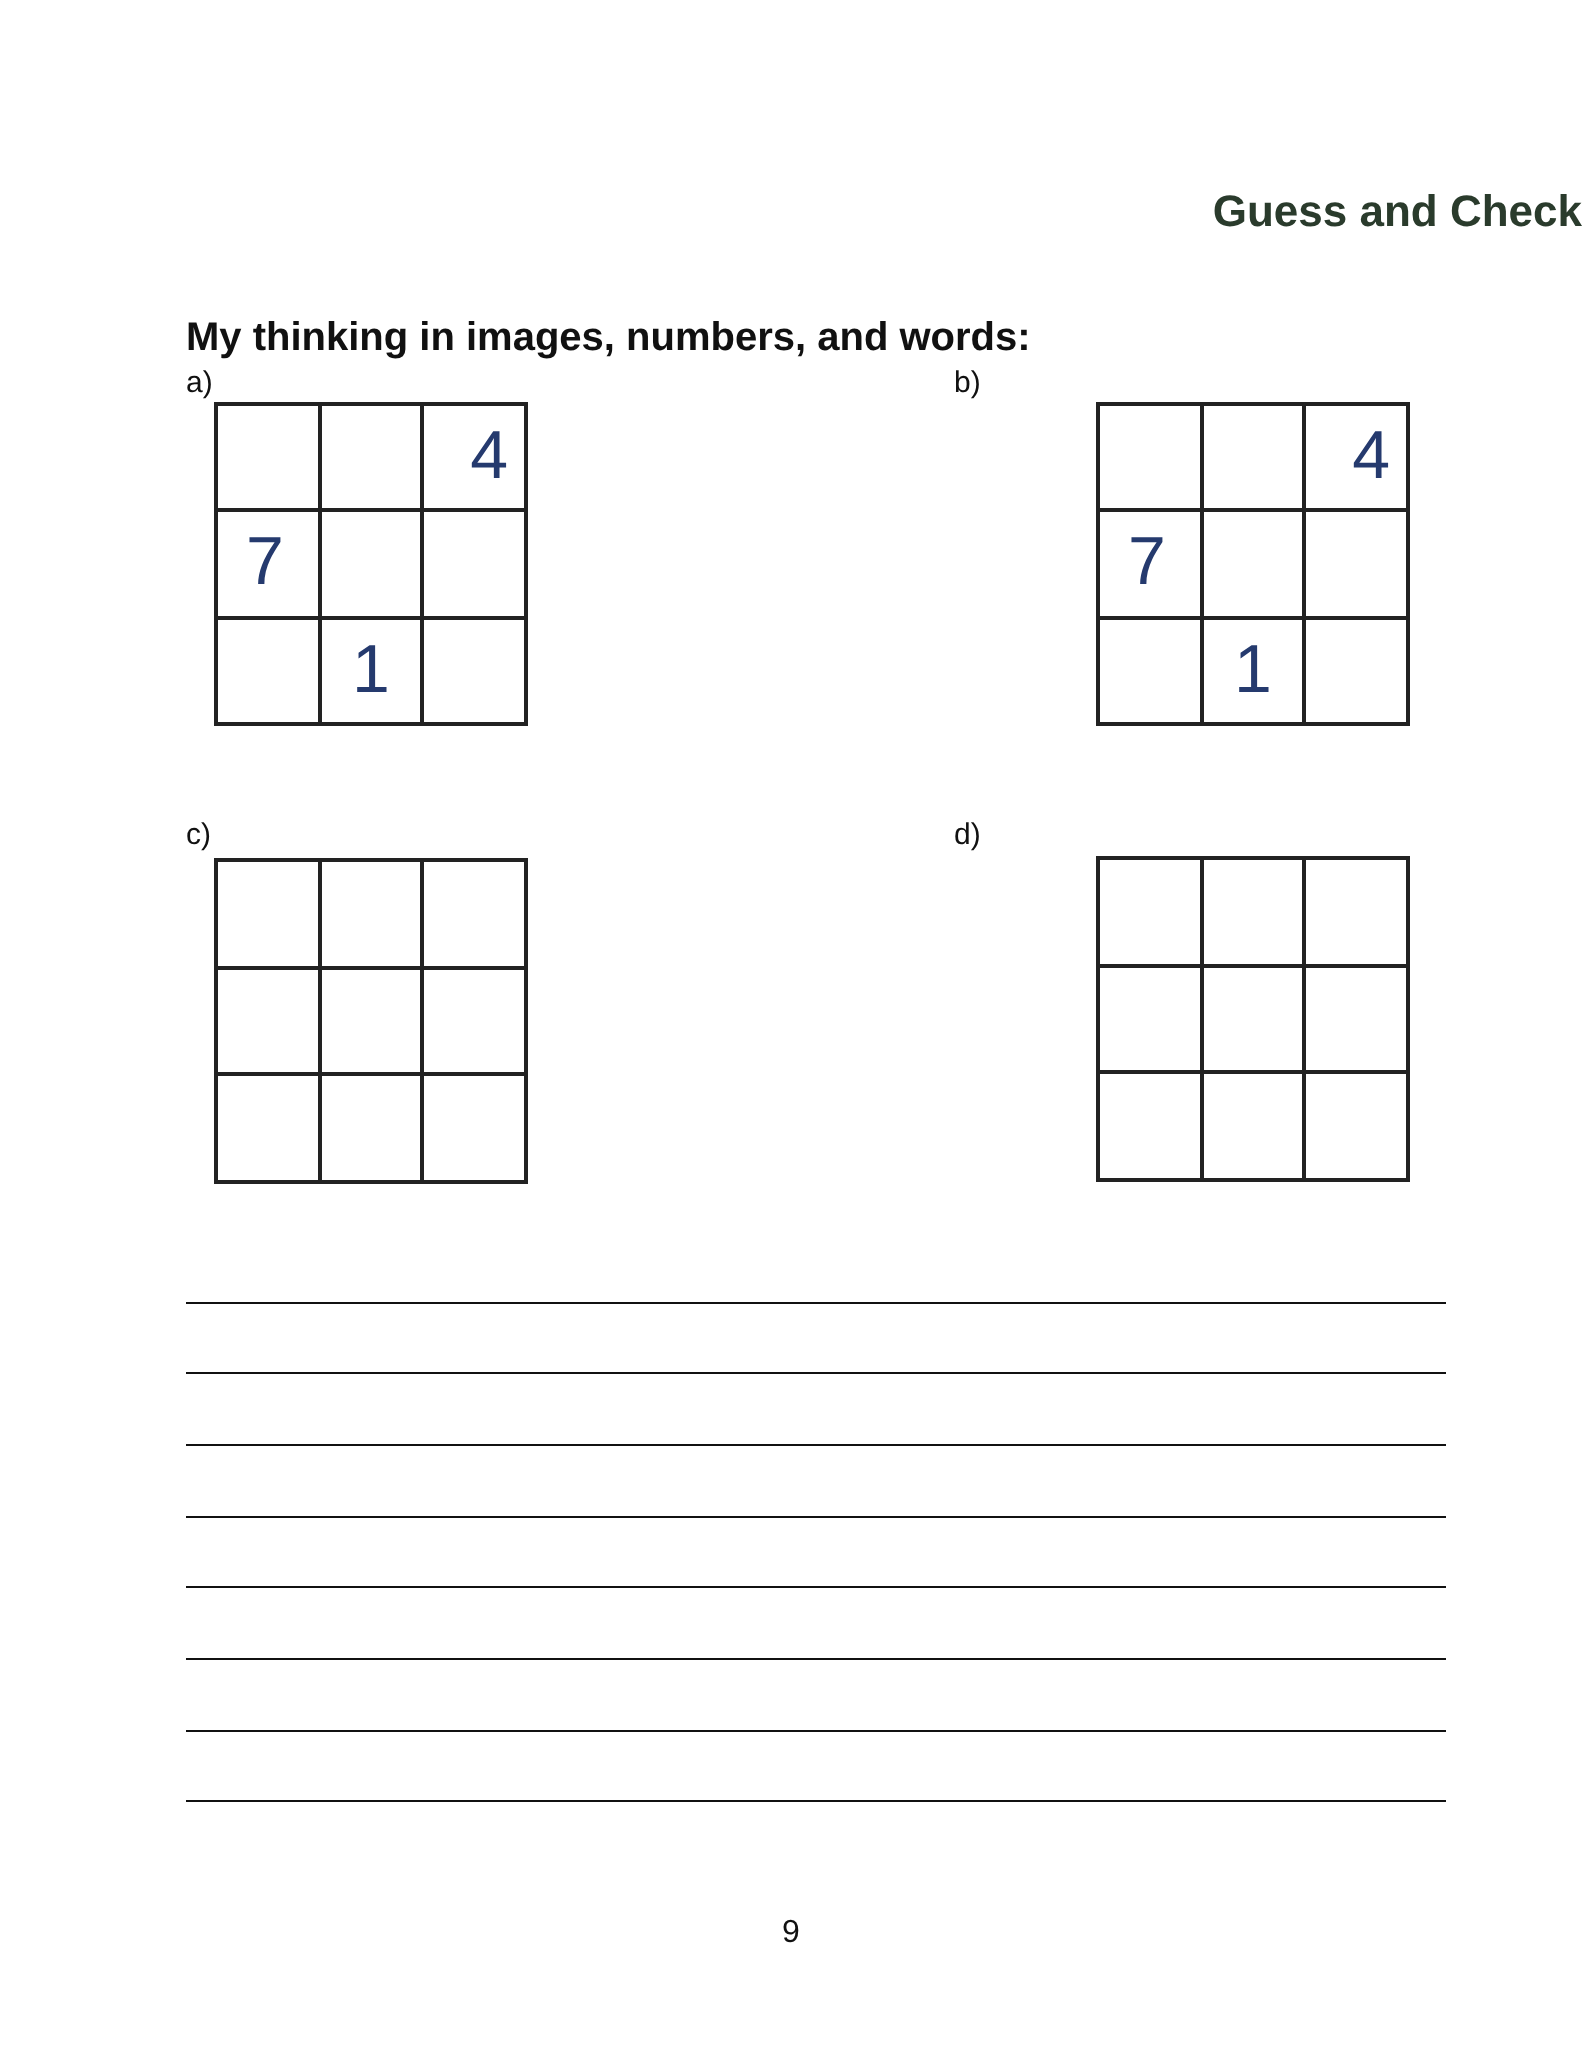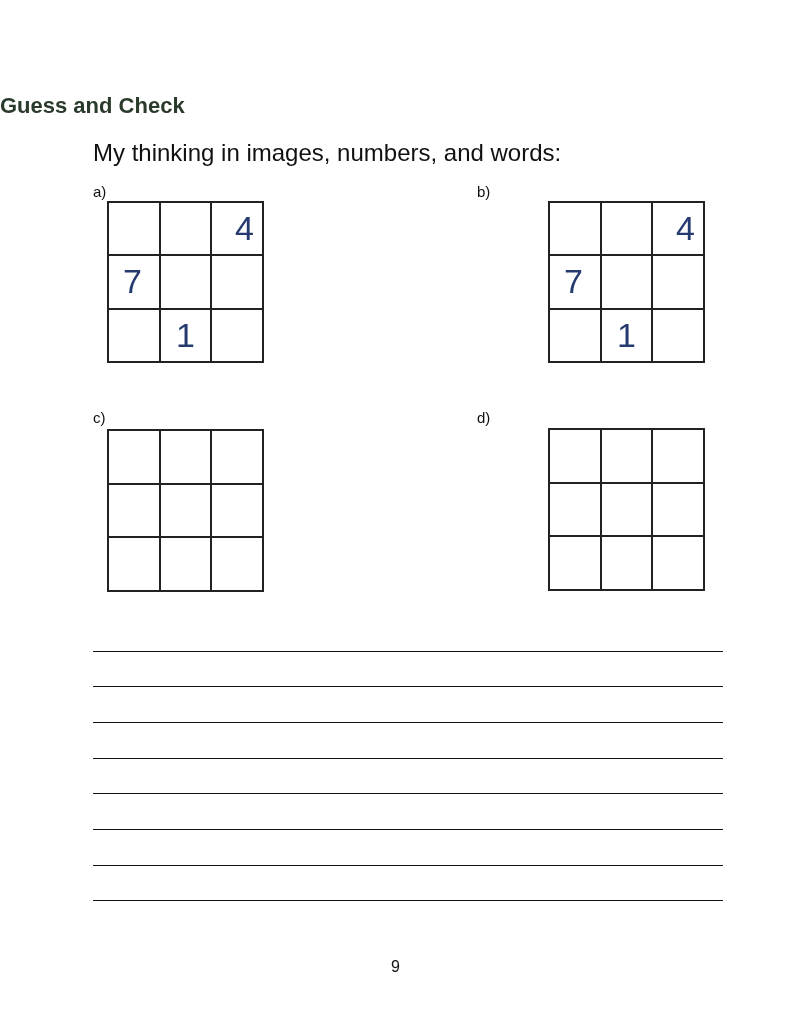--- a/index.html
+++ b/index.html
@@ -13,32 +13,32 @@
       position: relative;
       overflow: hidden;
       font-family: "Liberation Sans", sans-serif;
       color: #000;
     }
     .page-title {
       position: absolute;
       left: 0;
       width: 791px;
       top: 93px;
-      text-align: left;
+      text-align: right;
       font-weight: bold;
       font-size: 22px;
       color: #2a3b2c;
       line-height: 26px;
     }
     .subtitle {
       position: absolute;
       left: 93px;
-      top: 142px;
-      font-weight: normal;
-      font-size: 24px;
+      top: 158px;
+      font-weight: bold;
+      font-size: 20px;
       line-height: 22px;
       color: #111;
     }
     .label {
       position: absolute;
       font-size: 15px;
       line-height: 18px;
       color: #111;
     }
     .grid {

